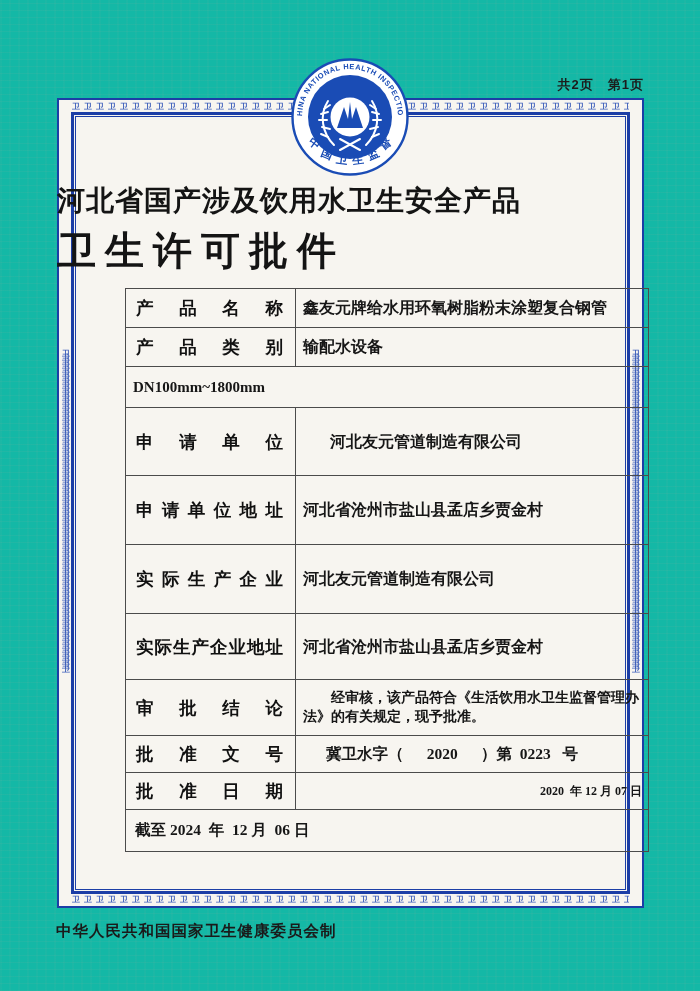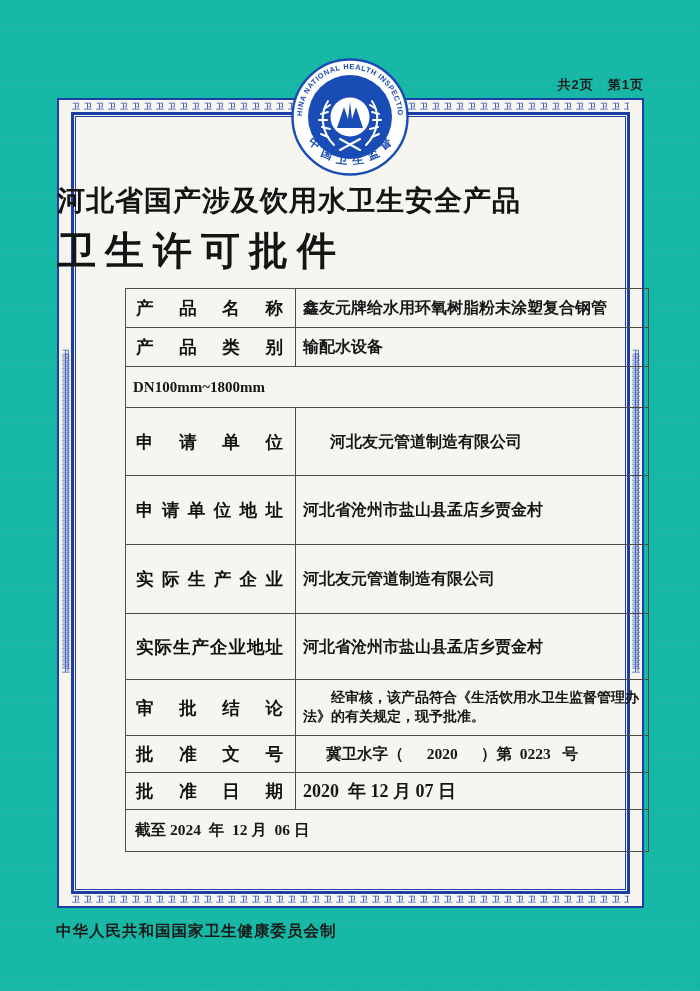--- a/index.html
+++ b/index.html
@@ -159,21 +159,21 @@
   .row:nth-child(6)  { height: 69px; }
   .row:nth-child(7)  { height: 66px; }
   .row:nth-child(8)  { height: 56px; }
   .row:nth-child(9)  { height: 37px; gap: 14px; }
   .row:nth-child(10) { height: 37px; }
   .row:nth-child(11) { height: 41px; }
 
   .row:nth-child(3) .cell-value { font-size: 15px; }
   .row:nth-child(8) .cell-value > span { text-indent: 2em; display: inline-block; font-size: 14px; }
   .row:nth-child(9) .cell-value  { padding-left: 16px; font-size: 15.5px; }
-  .row:nth-child(10) .cell-value { justify-content: flex-start; font-size: 18px; }
+  .row:nth-child(10) .cell-value { justify-content: flex-end; font-size: 12px; }
   .row:nth-child(11) .cell-value { padding-left: 9px; font-size: 15.5px; }
 
   
   .footer-text {
     position: absolute;
     left: 56px;
     top: 921px;
     font-size: 15.5px;
     font-weight: bold;
     color: #1a1a1a;

